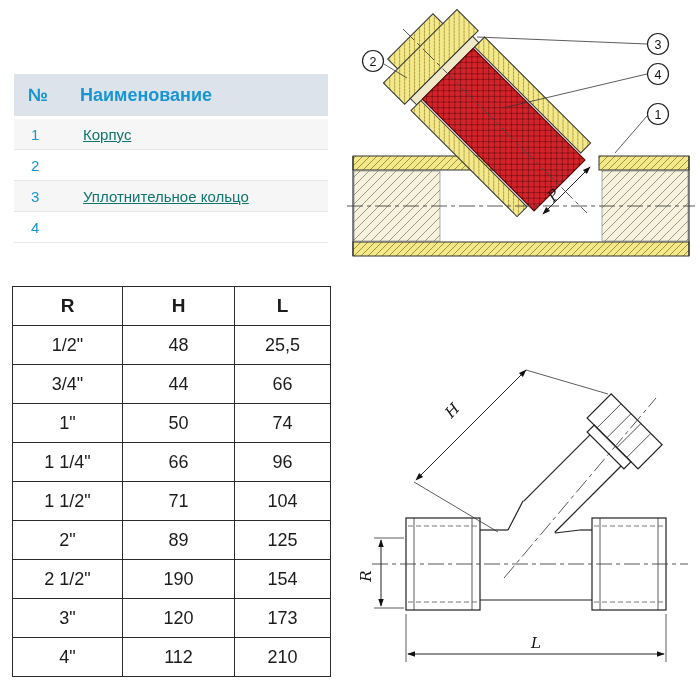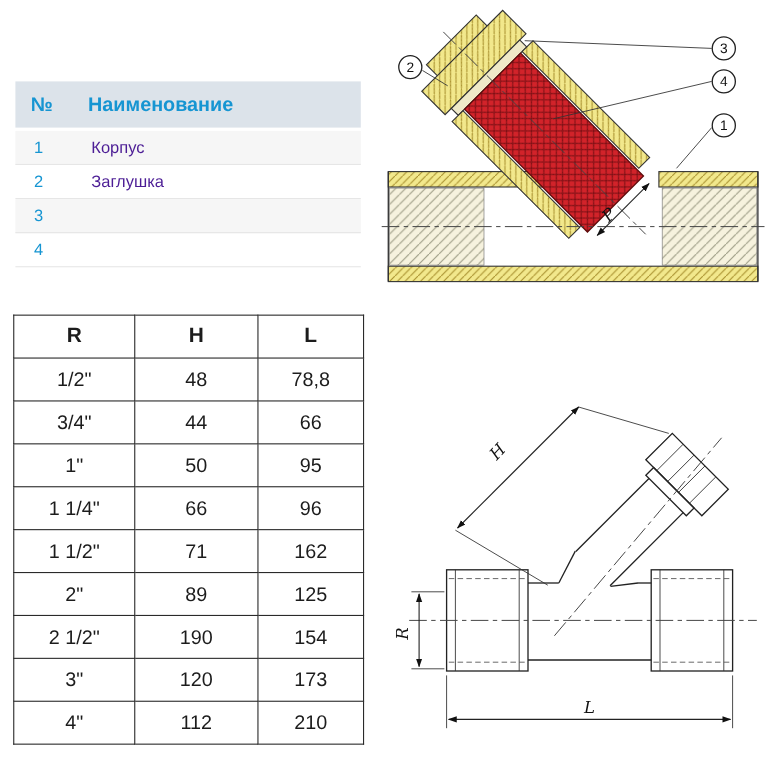--- a/index.html
+++ b/index.html
@@ -10,21 +10,21 @@
   .parts-table{position:absolute;left:14px;top:74px;width:314px;}
   .parts-header{display:flex;align-items:center;height:42px;background:#dce3ea;
                 color:#1695d2;font-weight:bold;font-size:18px;}
   .parts-header .col-num{width:52px;padding-left:14px;}
   .parts-header .col-name{flex:1;}
   .parts-rows{margin-top:3px;}
   .parts-row{display:flex;align-items:center;height:30px;font-size:15px;
              border-bottom:1px solid #e6e6e6;}
   .parts-row:nth-child(odd){background:#f6f6f6;}
   .parts-row .col-num{width:52px;padding-left:17px;color:#1695d2;}
-  .parts-row .col-name{flex:1;color:#4c1d95;}
+  .parts-row .col-name{flex:1;color:#0f766e;text-decoration:underline;}
 
   
   table.dim-table{position:absolute;left:12px;top:286px;width:318px;
                   border-collapse:collapse;table-layout:fixed;}
   table.dim-table th,table.dim-table td{
       border:1px solid #2a2a2a;text-align:center;height:38px;
       font-size:18px;color:#1c1c1c;padding:0;}
   table.dim-table th{font-size:19px;font-weight:bold;}
   col.c-r{width:110px;} col.c-h{width:112px;} col.c-l{width:96px;}
 
@@ -53,24 +53,24 @@
       <span class="col-num">№</span>
       <span class="col-name">Наименование</span>
     </div>
     <div class="parts-rows">
       <div class="parts-row">
         <span class="col-num">1</span>
         <span class="col-name">Корпус</span>
       </div>
       <div class="parts-row">
         <span class="col-num">2</span>
-        <span class="col-name">Заглушка</span>
       </div>
       <div class="parts-row">
         <span class="col-num">3</span>
+        <span class="col-name">Уплотнительное кольцо</span>
       </div>
       <div class="parts-row">
         <span class="col-num">4</span>
       </div>
     </div>
   </div>
 
   <table class="dim-table">
     <colgroup>
         <col class="c-r">
@@ -81,41 +81,41 @@
       <tr>
         <th>R</th>
         <th>H</th>
         <th>L</th>
       </tr>
     </thead>
     <tbody>
       <tr>
         <td>1/2"</td>
         <td>48</td>
-        <td>78,8</td>
+        <td>25,5</td>
       </tr>
       <tr>
         <td>3/4"</td>
         <td>44</td>
         <td>66</td>
       </tr>
       <tr>
         <td>1"</td>
         <td>50</td>
-        <td>95</td>
+        <td>74</td>
       </tr>
       <tr>
         <td>1 1/4"</td>
         <td>66</td>
         <td>96</td>
       </tr>
       <tr>
         <td>1 1/2"</td>
         <td>71</td>
-        <td>162</td>
+        <td>104</td>
       </tr>
       <tr>
         <td>2"</td>
         <td>89</td>
         <td>125</td>
       </tr>
       <tr>
         <td>2 1/2"</td>
         <td>190</td>
         <td>154</td>

